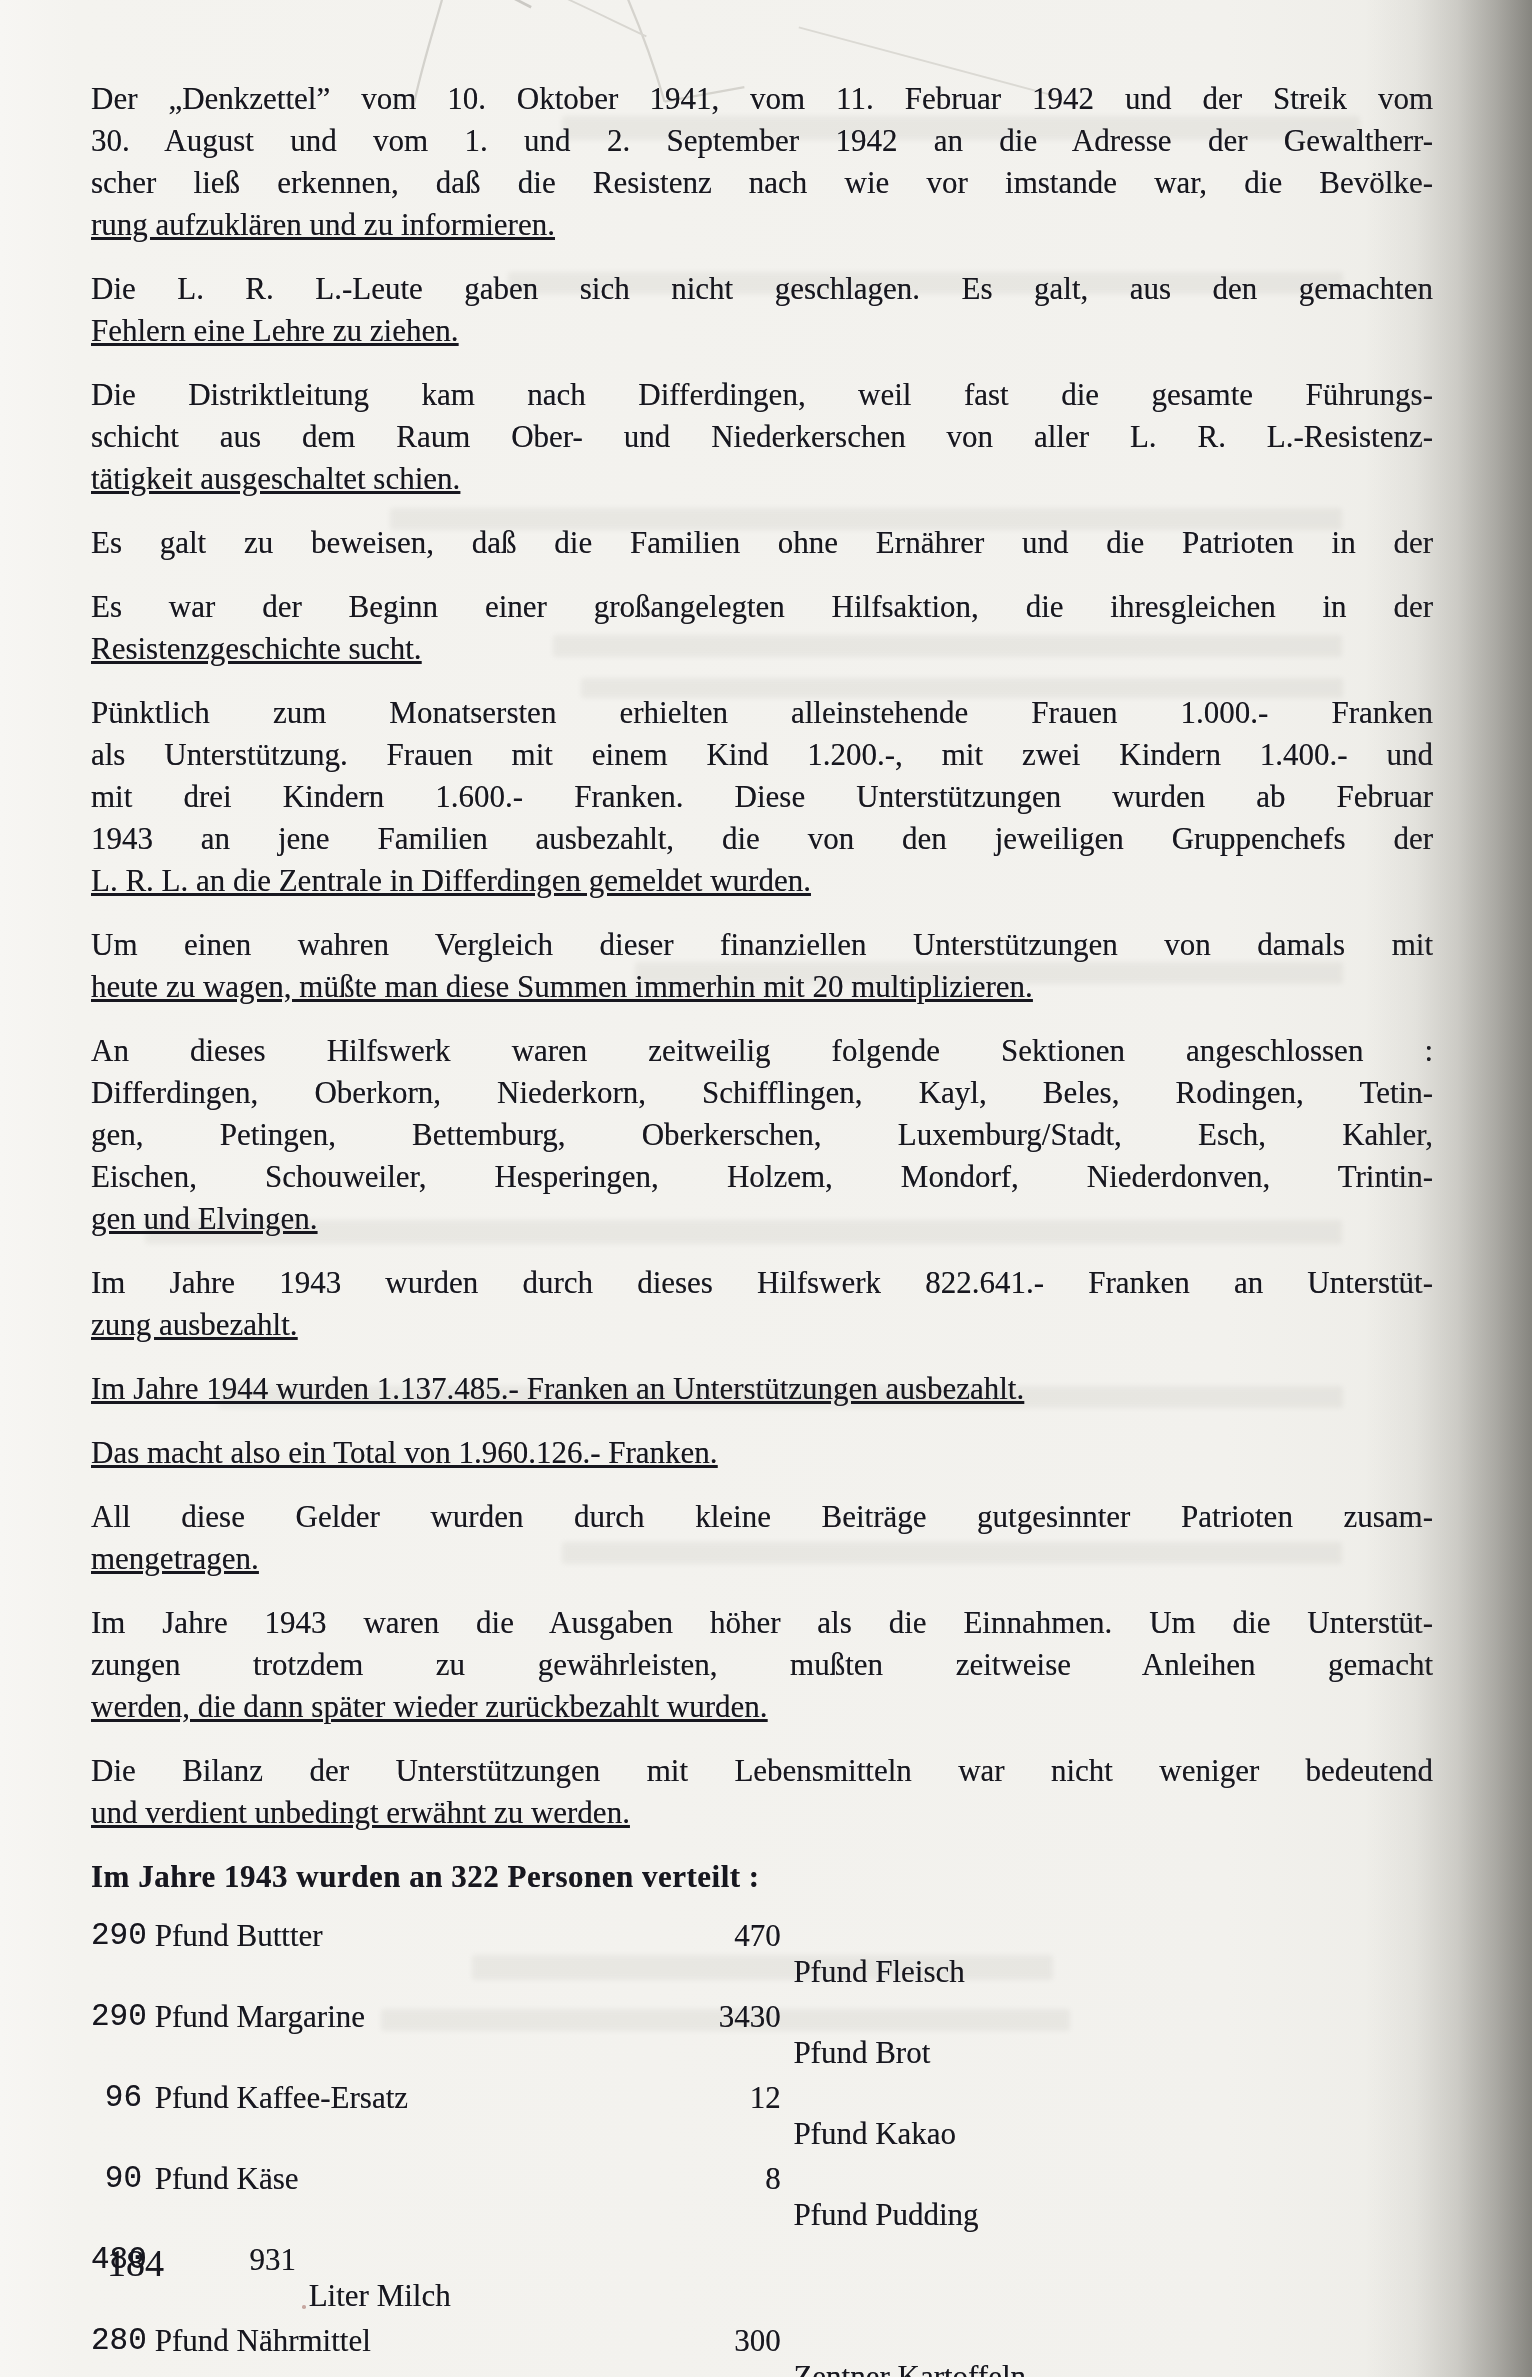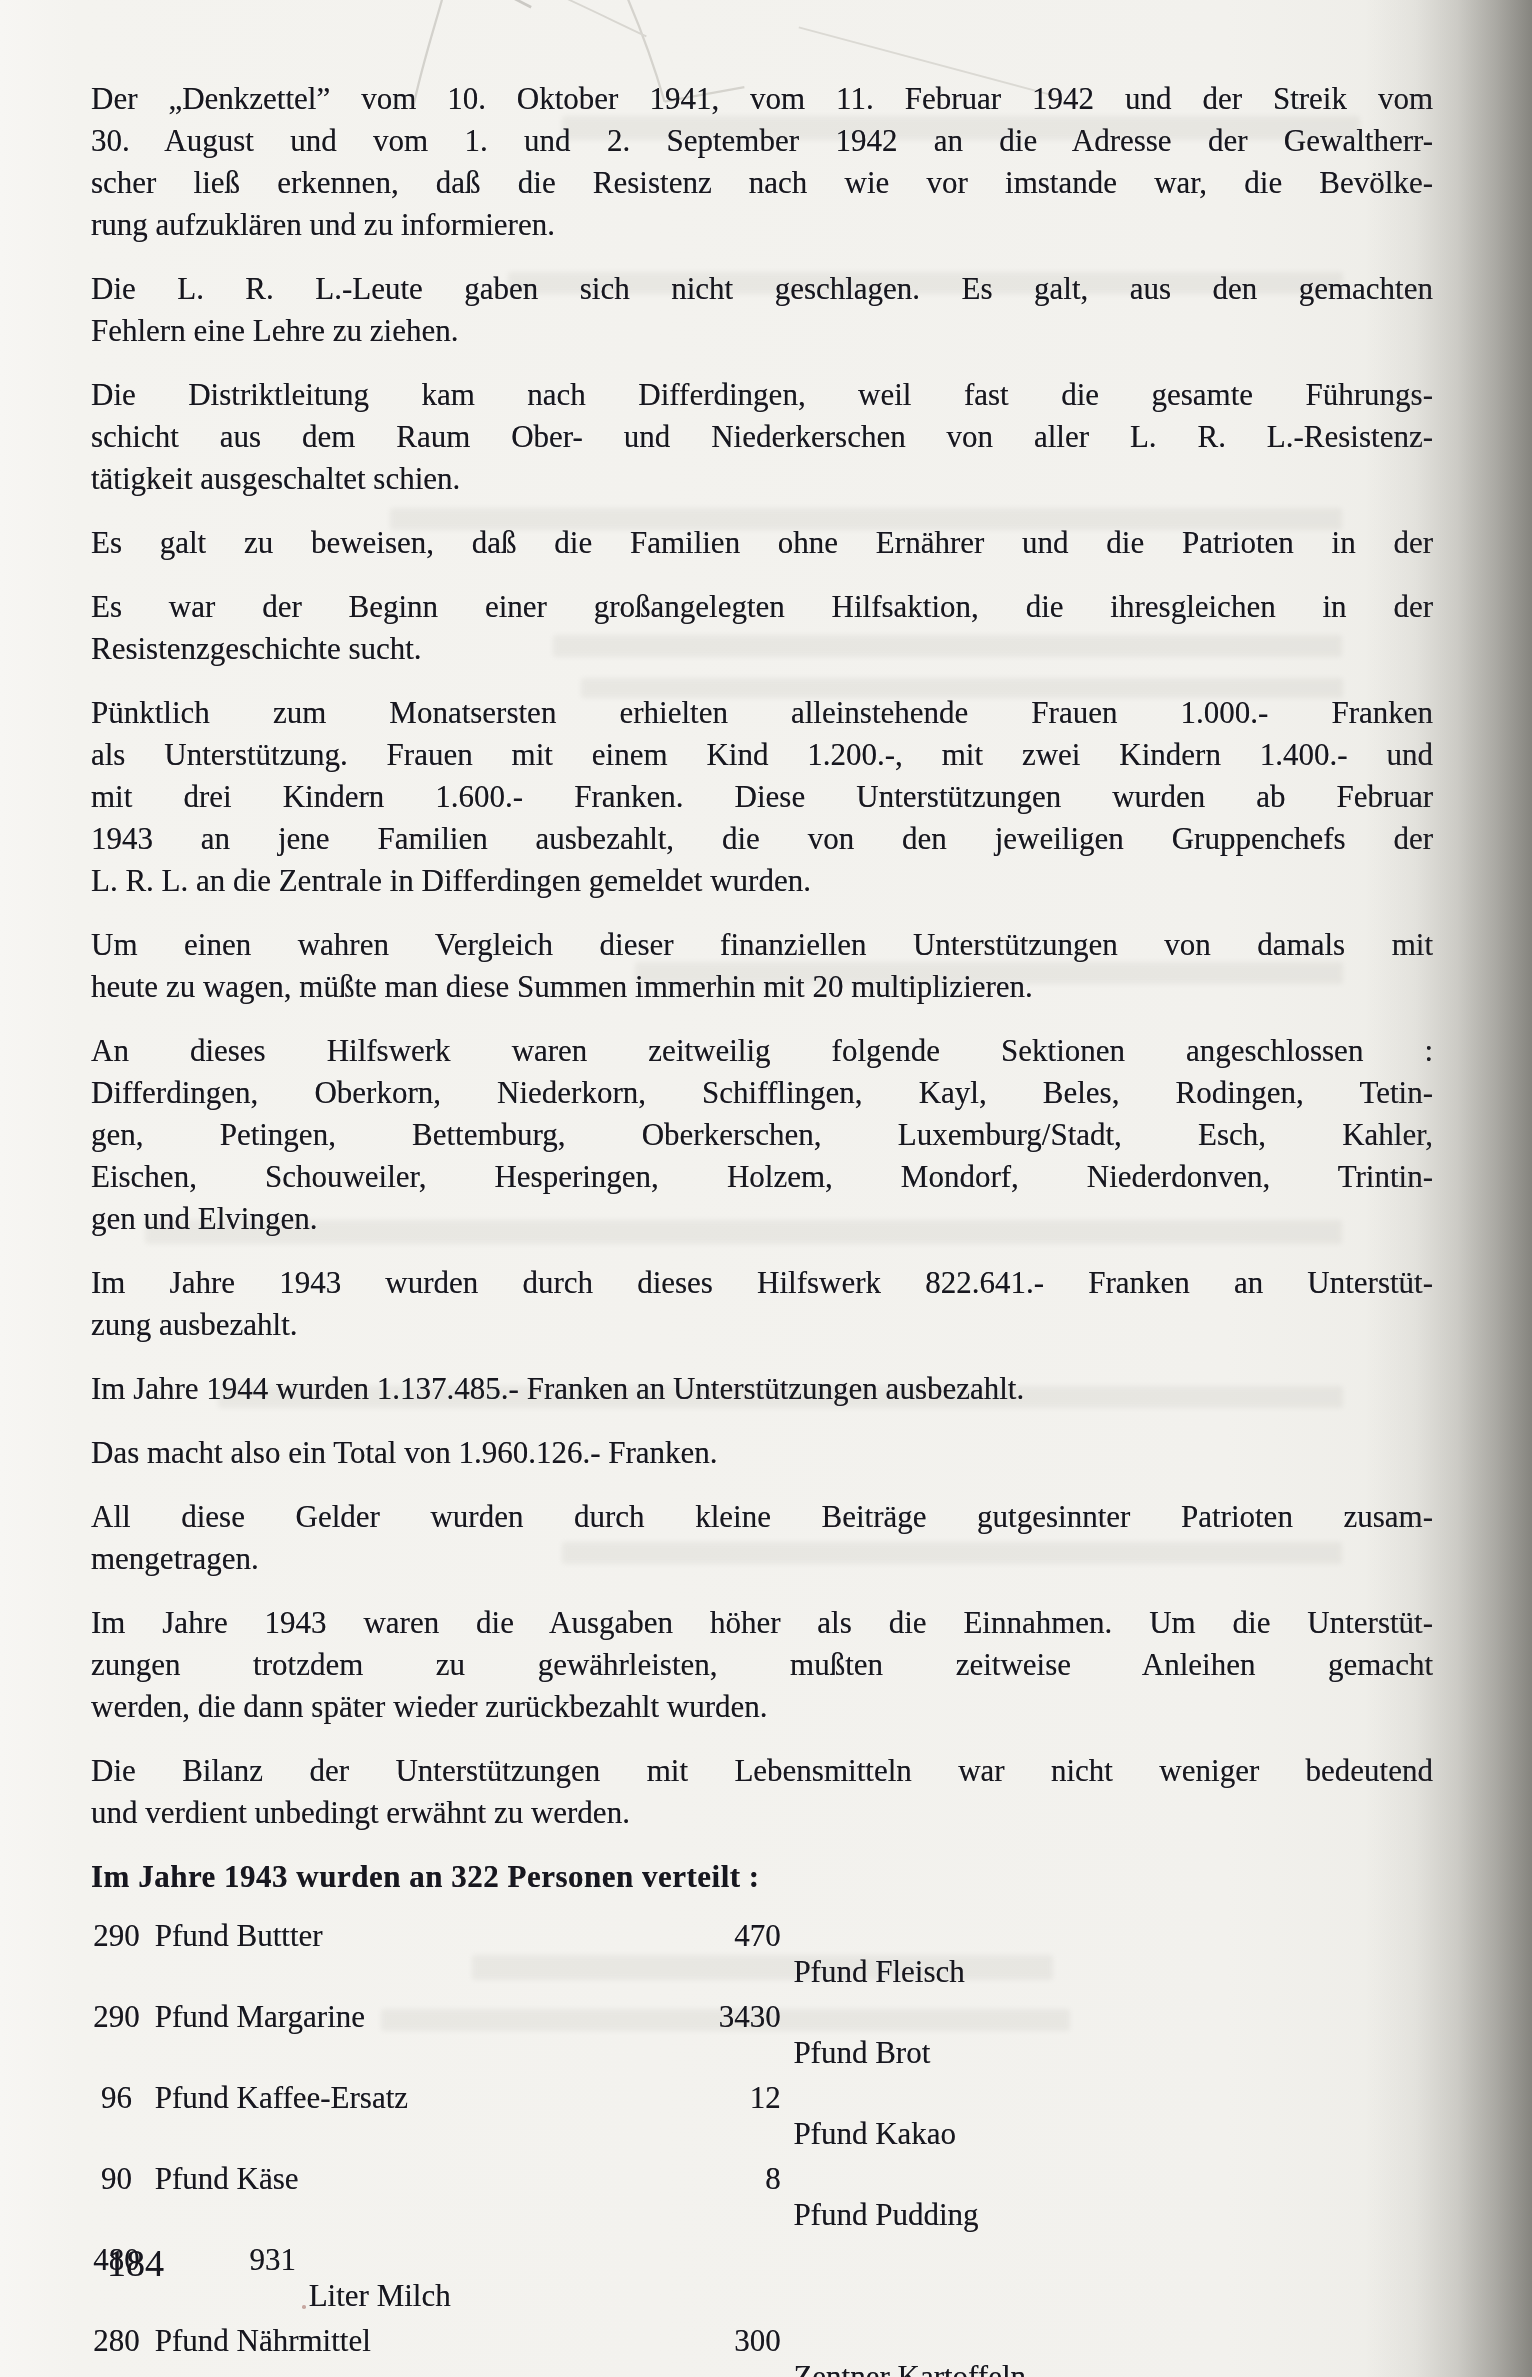--- a/index.html
+++ b/index.html
@@ -40,29 +40,30 @@
     text-shadow:0 0 0.5px rgba(18,18,28,.55);
   }
   .para{margin:0 0 22px 0;}
   .line{
     text-align:justify;
     text-align-last:justify;
     -moz-text-align-last:justify;
   }
   .line.last{
     text-align-last:left;
+    text-decoration:underline;
     -moz-text-align-last:left;
   }
   .heading{
     font-weight:700;letter-spacing:0.5px;
     margin:0 0 14.5px 0;font-size:31px;line-height:42px;
   }
   .dist{margin:0;}
   .dist-row{display:flex;line-height:45px;font-size:31px;}
-  .qty-l{width:51px;text-align:center;flex:0 0 auto;}
+  .qty-l{width:51px;text-align:right;flex:0 0 auto;font-family:Liberation Mono, monospace;}
   .item-l{margin-left:12.7px;width:472px;flex:0 0 auto;}
   .qty-r{width:154px;text-align:right;flex:0 0 auto;}
   .item-r{margin-left:12.7px;margin-top:36px;}
   .page-num{
     position:absolute;left:107px;top:2242px;
     font-size:38px;line-height:42px;
     text-shadow:0 0 0.5px rgba(18,18,28,.55);
   }
 </style>
 </head>

